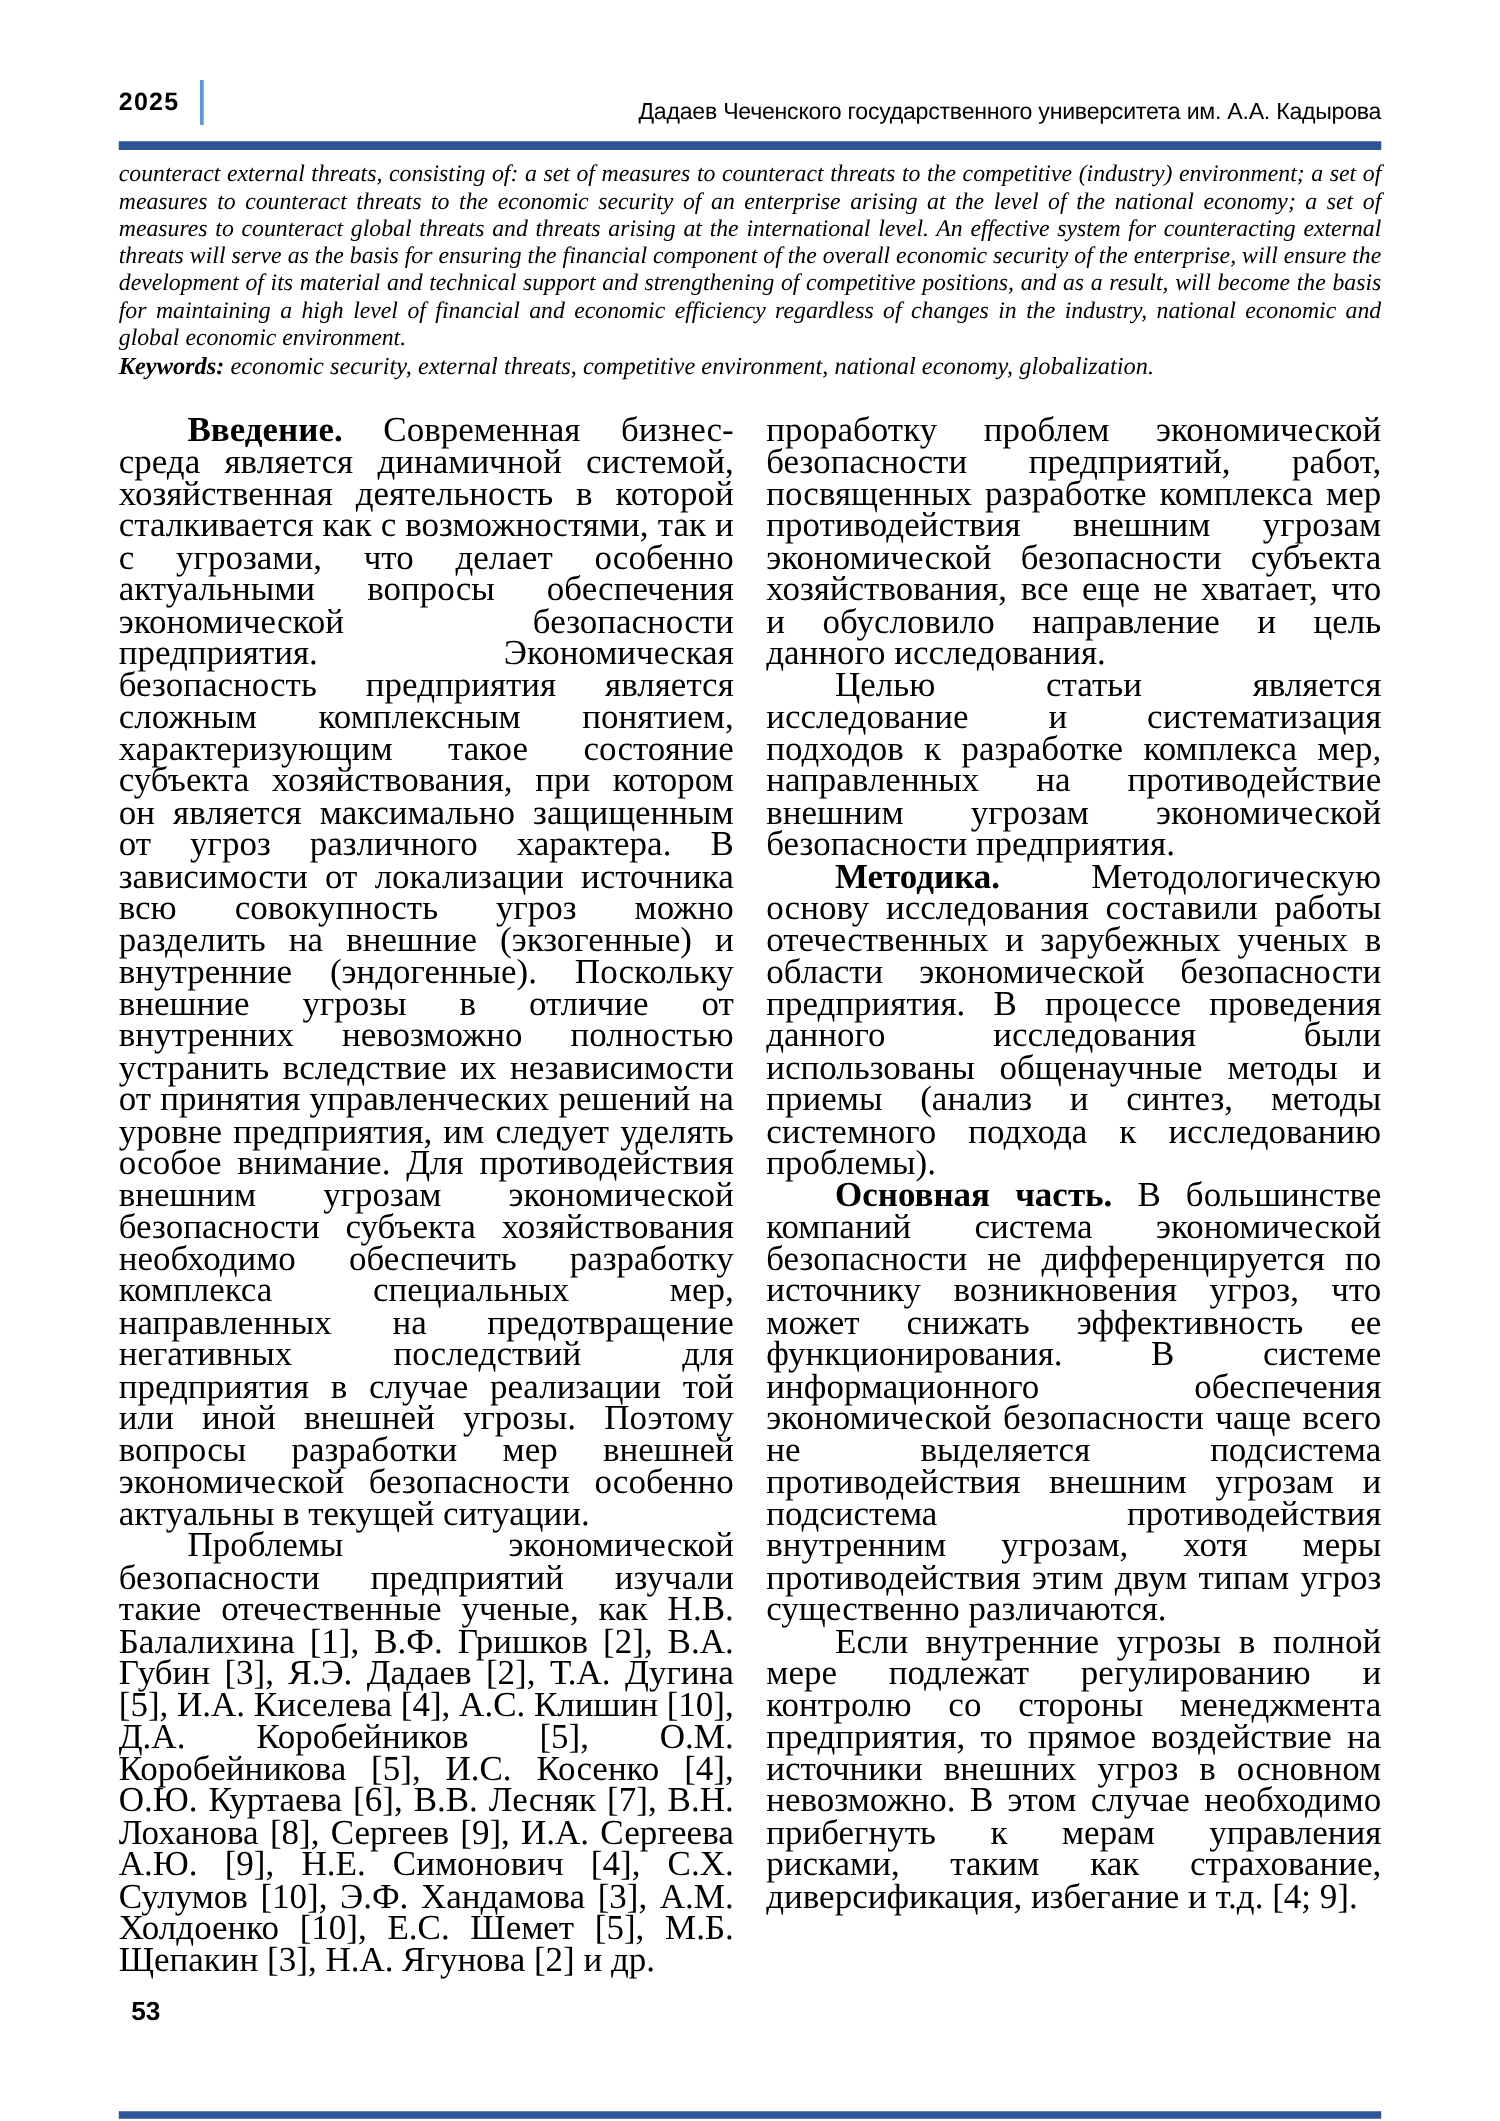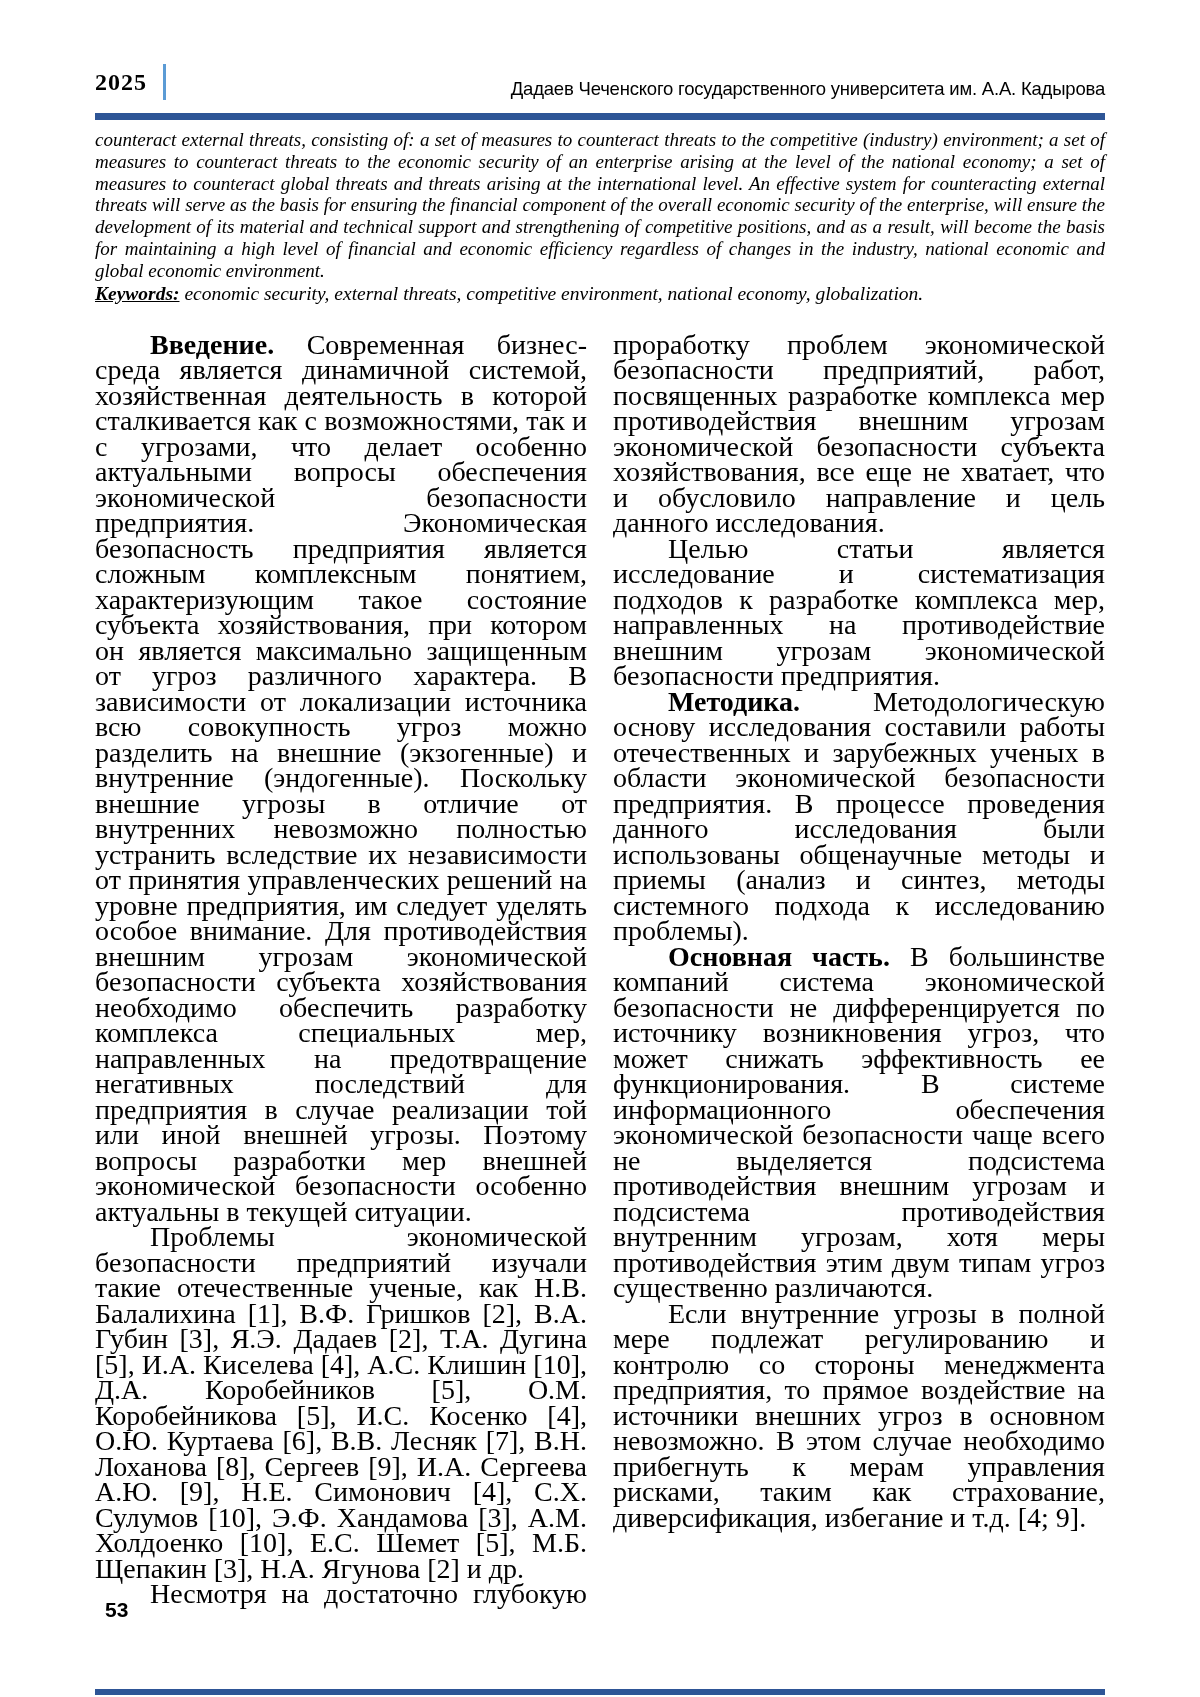--- a/index.html
+++ b/index.html
@@ -3,32 +3,32 @@
 <meta charset="utf-8">
 <style>
   html, body { margin:0; padding:0; background:#ffffff; }
   body { width:1200px; height:1697px; font-family:"Liberation Serif", serif; color:#000; }
   .page { position:relative; width:1200px; height:1697px; overflow:hidden; background:#fff; }
   .content { margin:0 95px; width:1010px; }
 
   
   .header { display:flex; align-items:flex-end; padding-top:64px; }
   .year-wrap { display:flex; align-items:center; }
-  .year { font-family:Liberation Serif, serif; font-weight:bold; font-size:24px; letter-spacing:1px; }
+  .year { font-family:Liberation Sans, sans-serif; font-weight:bold; font-size:20px; letter-spacing:1px; }
   .year-bar { width:3px; height:36px; margin-left:16px; background:#5b9bd5; }
   .title-wrap { margin-left:auto; text-align:right; font-family:"Liberation Sans", sans-serif; letter-spacing:-0.2px; }
   .journal-title { font-size:18.5px; line-height:1.2; }
   .journal-section { font-size:16.5px; font-style:italic; margin-top:3px; }
   .rule-top { height:7px; background:#2e5596; margin-top:13px; }
   .rule-bottom { position:absolute; left:95px; width:1010px; top:1689px; height:6px; background:#2e5596; }
 
   
   .abstract { margin-top:9px; font-style:italic; font-size:19px; line-height:21.8px; text-align:justify; hyphens:auto; -webkit-hyphens:auto; }
   .keywords-line { font-style:italic; font-size:19.5px; line-height:22px; margin-top:1px; }
-  .keywords-label { font-weight:bold;text-decoration:underline; }
+  .keywords-label { font-weight:bold; }
 
   
   .citation { margin-top:23px; border-left:2px solid #3f3f3f; padding-left:13px; font-size:17.5px; line-height:22px; text-align:justify; }
   .citation-label { font-weight:bold; }
 
   
   .columns { display:flex; margin-top:27px; }
   .col { width:492px; font-size:28px; line-height:25.5px; text-align:justify; hyphens:auto; -webkit-hyphens:auto; }
   .col + .col { margin-left:26px; }
   .para { margin:0; text-indent:55px; }
@@ -61,21 +61,20 @@
 
     <div class="keywords-line" lang="en">
       <span class="keywords-label">Keywords:</span><span> economic security, external threats, competitive environment, national economy, globalization.</span>
     </div>
 
 
     <div class="columns">
       <div class="col">
           <p class="para"><span class="lead">Введение. </span>Современная бизнес-среда является динамичной системой, хозяйственная деятельность в которой сталкивается как с возможностями, так и с угрозами, что делает особенно актуальными вопросы обеспечения экономической безопасности предприятия. Экономическая безопасность предприятия является сложным комплексным понятием, характеризующим такое состояние субъекта хозяйствования, при котором он является максимально защищенным от угроз различного характера. В зависимости от локализации источника всю совокупность угроз можно разделить на внешние (экзогенные) и внутренние (эндогенные). Поскольку внешние угрозы в отличие от внутренних невозможно полностью устранить вследствие их независимости от принятия управленческих решений на уровне предприятия, им следует уделять особое внимание. Для противодействия внешним угрозам экономической безопасности субъекта хозяйствования необходимо обеспечить разработку комплекса специальных мер, направленных на предотвращение негативных последствий для предприятия в случае реализации той или иной внешней угрозы. Поэтому вопросы разработки мер внешней экономической безопасности особенно актуальны в текущей ситуации.</p>
           <p class="para">Проблемы экономической безопасности предприятий изучали такие отечественные ученые, как Н.В. Балалихина [1], В.Ф. Гришков [2], В.А. Губин [3], Я.Э. Дадаев [2], Т.А. Дугина [5], И.А. Киселева [4], А.С. Клишин [10], Д.А. Коробейников [5], О.М. Коробейникова [5], И.С. Косенко [4], О.Ю. Куртаева [6], В.В. Лесняк [7], В.Н. Лоханова [8], Сергеев [9], И.А. Сергеева А.Ю. [9], Н.Е. Симонович [4], С.Х. Сулумов [10], Э.Ф. Хандамова [3], А.М. Холдоенко [10], Е.С. Шемет [5], М.Б. Щепакин [3], Н.А. Ягунова [2] и др.</p>
-          <p class="para justify-last">Несмотря на достаточно глубокую</p>
         </div>
       <div class="col">
           <p class="para no-indent">проработку проблем экономической безопасности предприятий, работ, посвященных разработке комплекса мер противодействия внешним угрозам экономической безопасности субъекта хозяйствования, все еще не хватает, что и обусловило направление и цель данного исследования.</p>
           <p class="para">Целью статьи является исследование и систематизация подходов к разработке комплекса мер, направленных на противодействие внешним угрозам экономической безопасности предприятия.</p>
           <p class="para"><span class="lead">Методика. </span>Методологическую основу исследования составили работы отечественных и зарубежных ученых в области экономической безопасности предприятия. В процессе проведения данного исследования были использованы общенаучные методы и приемы (анализ и синтез, методы системного подхода к исследованию проблемы).</p>
           <p class="para"><span class="lead">Основная часть. </span>В большинстве компаний система экономической безопасности не дифференцируется по источнику возникновения угроз, что может снижать эффективность ее функционирования. В системе информационного обеспечения экономической безопасности чаще всего не выделяется подсистема противодействия внешним угрозам и подсистема противодействия внутренним угрозам, хотя меры противодействия этим двум типам угроз существенно различаются.</p>
           <p class="para">Если внутренние угрозы в полной мере подлежат регулированию и контролю со стороны менеджмента предприятия, то прямое воздействие на источники внешних угроз в основном невозможно. В этом случае необходимо прибегнуть к мерам управления рисками, таким как страхование, диверсификация, избегание и т.д. [4; 9].</p>
         </div>
     </div>
 

